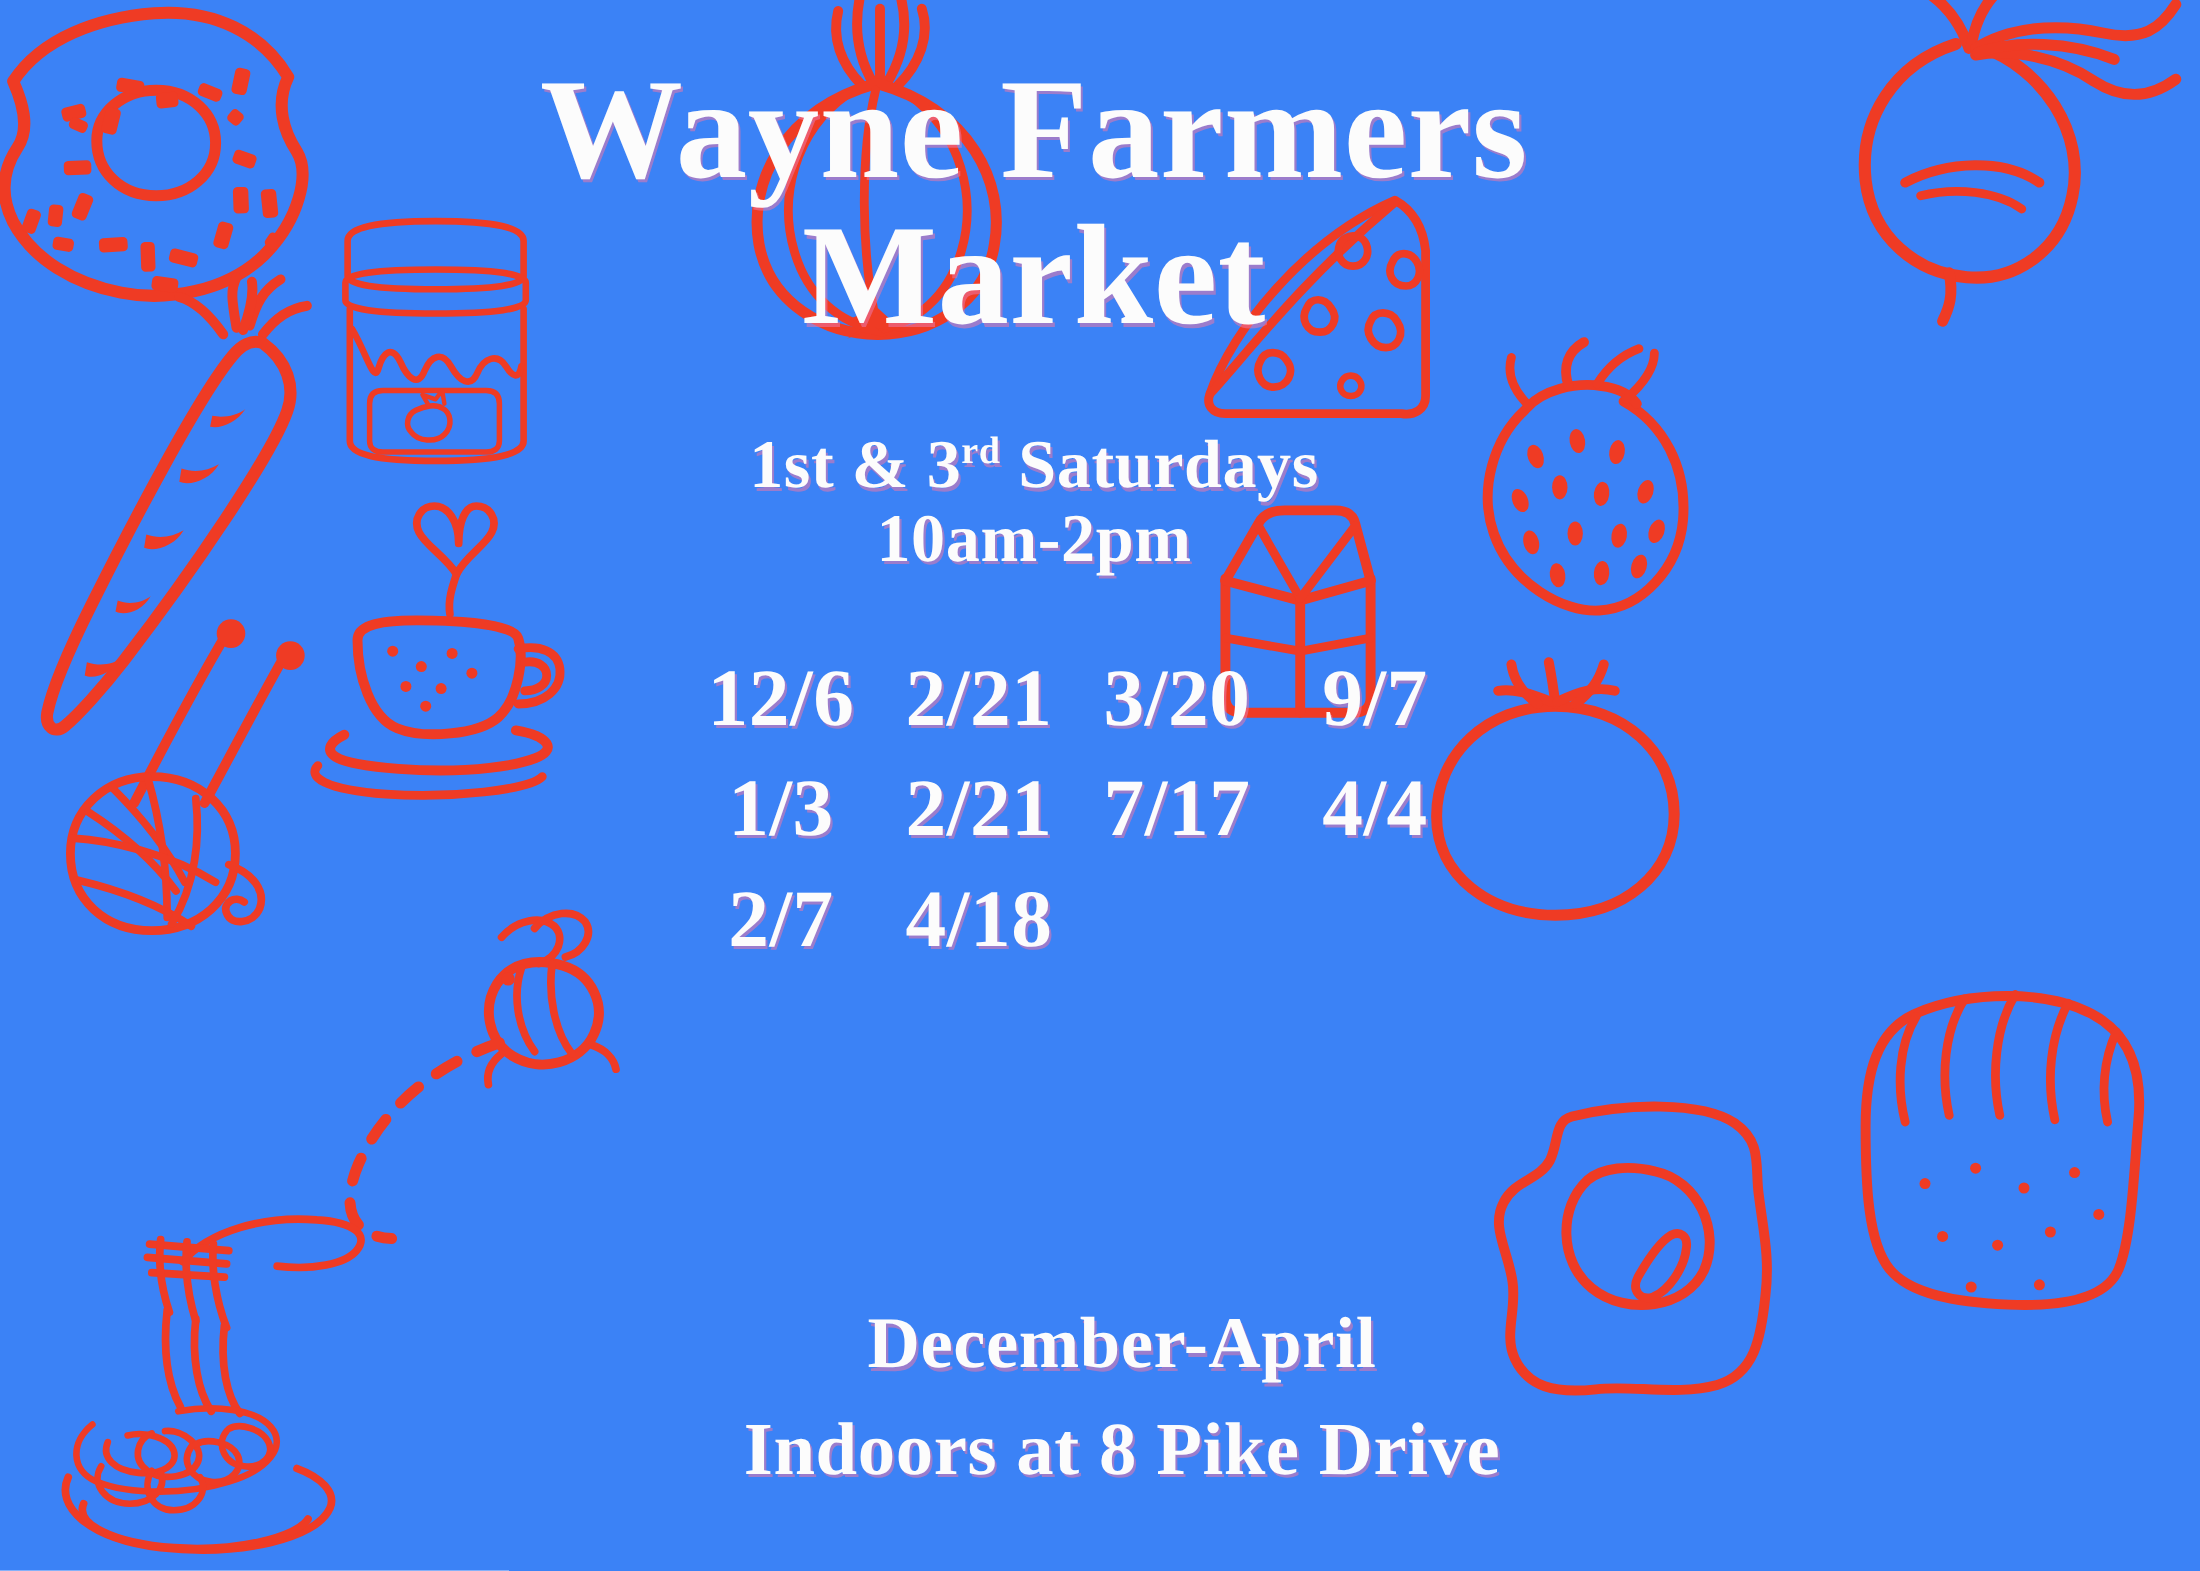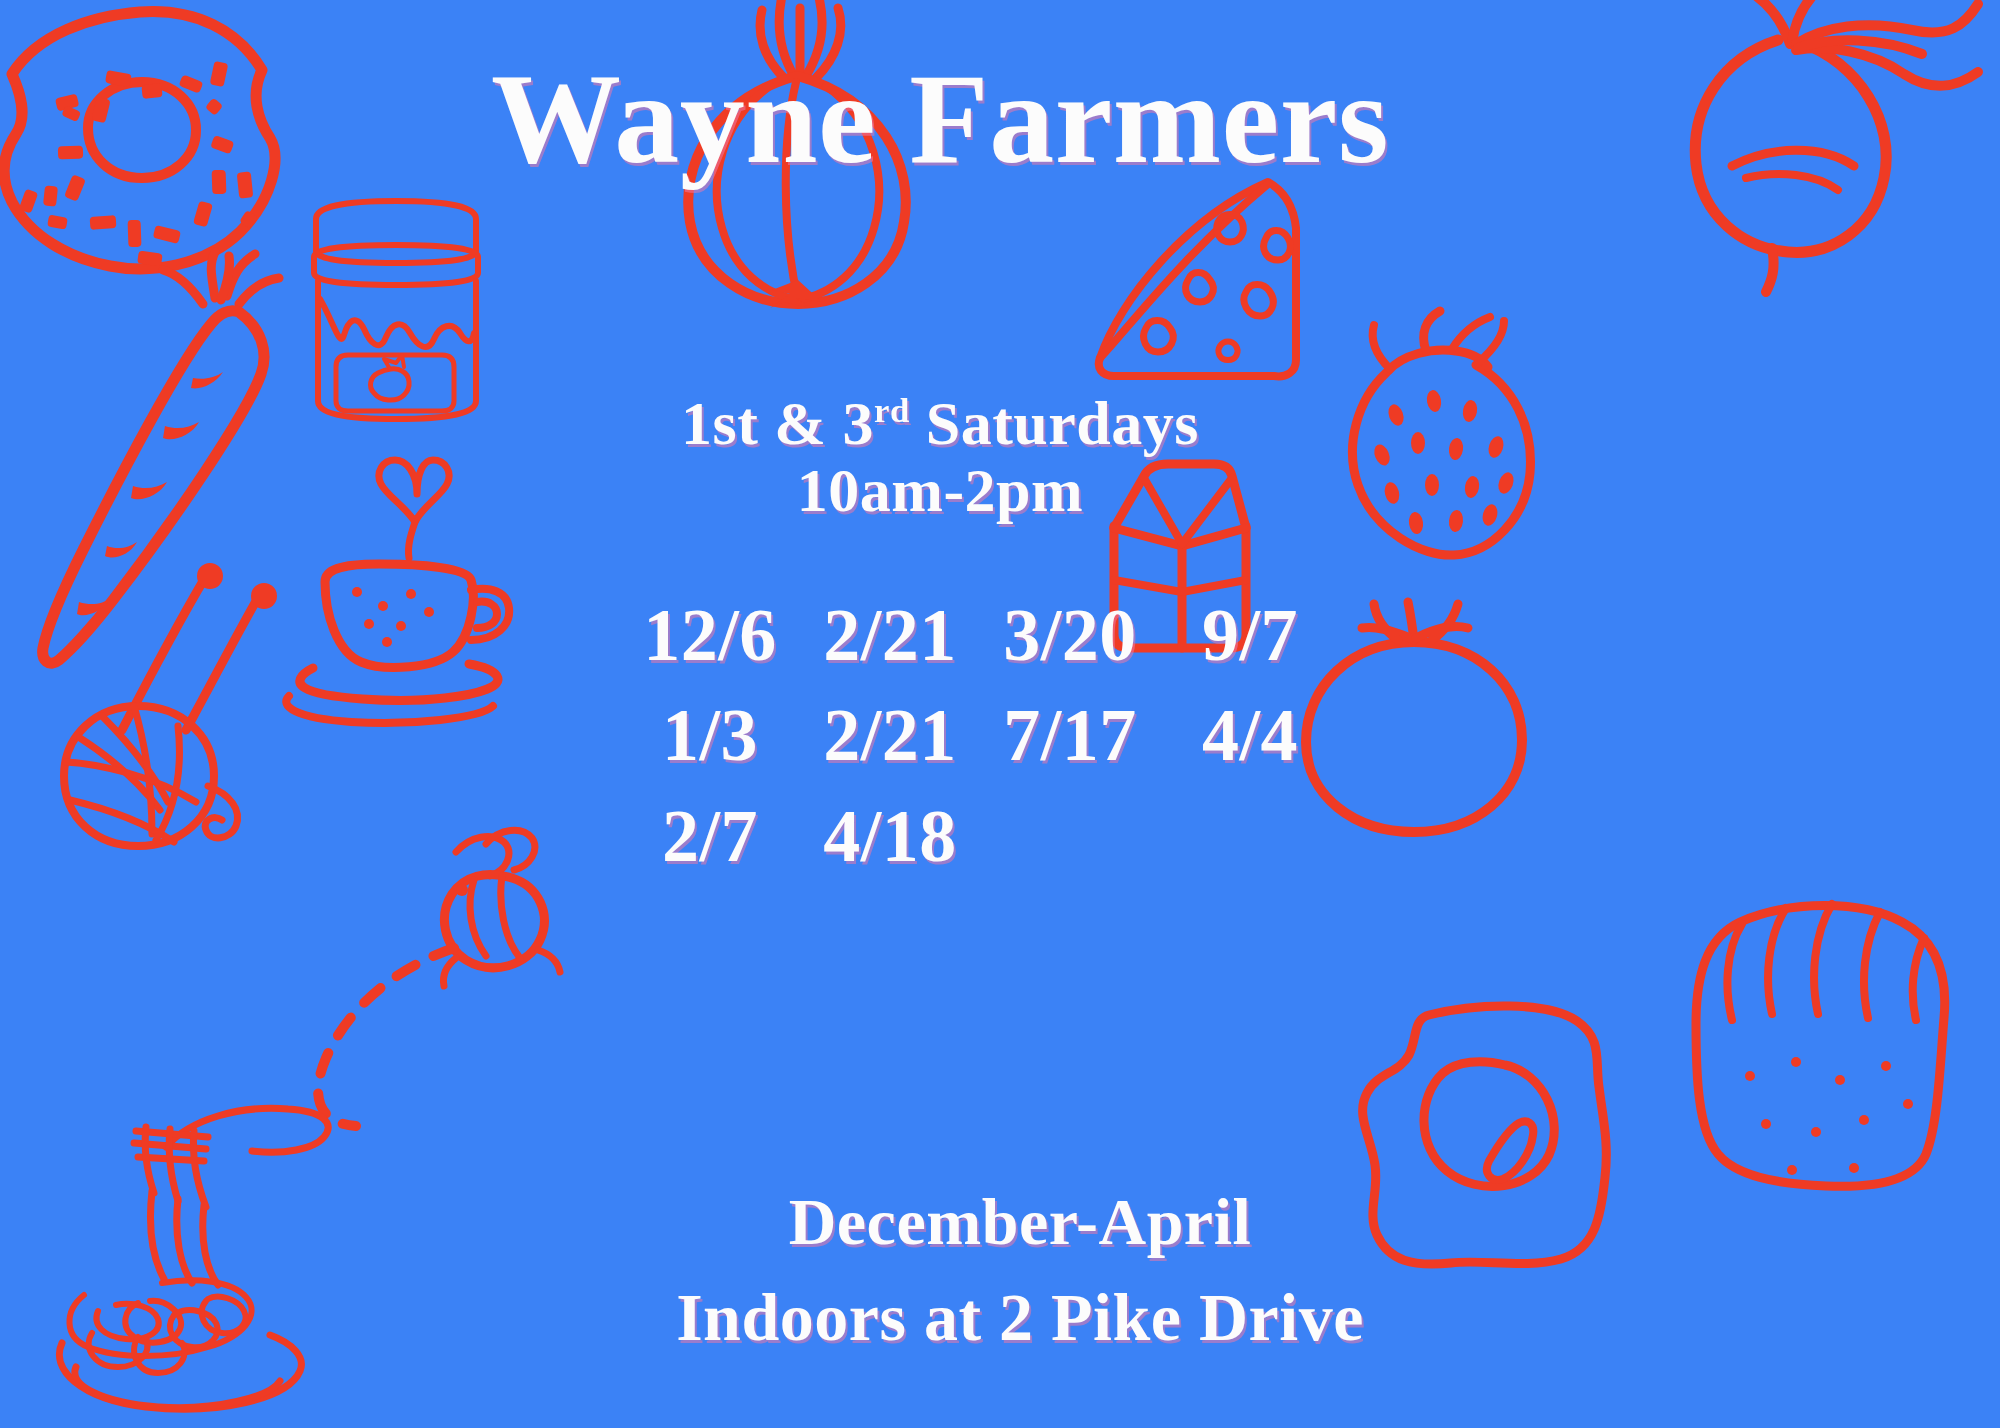--- a/index.html
+++ b/index.html
@@ -370,20 +370,21 @@
         <circle cx="152" cy="290" r="5"></circle>
         <circle cx="214" cy="288" r="5"></circle>
       </g>
     </svg>
   </div>
 
   <div id="content">
 
     <div id="title" class="wtext">
       <span>Wayne Farmers</span>
+      <span class="l2">Market</span>
     </div>
 
     <div id="schedule" class="wtext">
       <span>1st &amp; 3</span><sup>rd</sup><span> Saturdays</span>
       <span class="time">10am-2pm</span>
     </div>
 
     <div id="dates" class="wtext">
       <span class="cell">12/6</span>
       <span class="cell">2/21</span>
@@ -392,17 +393,17 @@
       <span class="cell">1/3</span>
       <span class="cell">2/21</span>
       <span class="cell">7/17</span>
       <span class="cell">4/4</span>
       <span class="cell">2/7</span>
       <span class="cell">4/18</span>
     </div>
 
     <div id="footer" class="wtext">
       <span>December-April</span>
-      <span class="f2">Indoors at 2 Pike Drive</span>
+      <span class="f2">Indoors at 8 Pike Drive</span>
     </div>
 
   </div>
 </div>
 
 </body></html>

